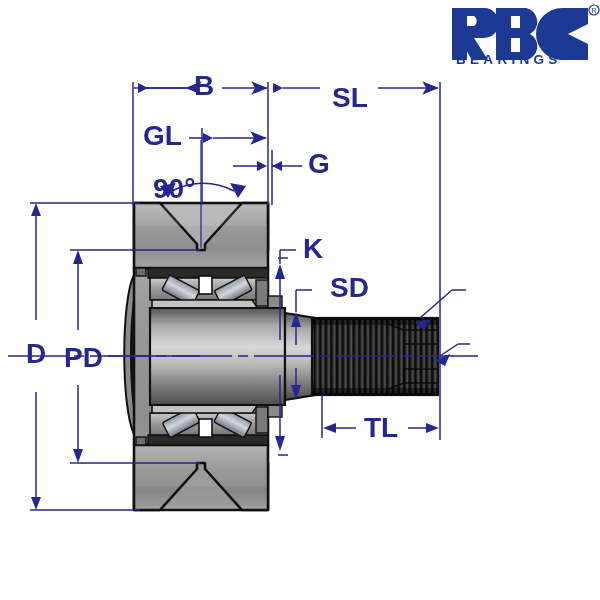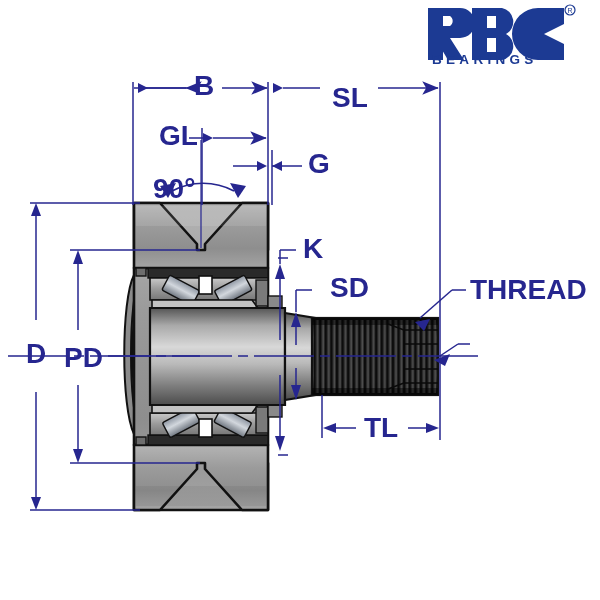--- a/index.html
+++ b/index.html
@@ -30,21 +30,21 @@
     color: #26268f;
     font-family: "Liberation Sans", sans-serif;
     font-weight: bold;
     line-height: 1;
     white-space: nowrap;
     user-select: none;
   }
   .lbl-big { font-size: 28px; }
   .logo-wrap {
     position: absolute;
-    right: 24px;
+    right: 0;
     top: 4px;
     width: 150px;
     height: 66px;
   }
   .logo-word {
     position: absolute;
     left: 6px;
     top: 48px;
     font-family: "Liberation Sans", sans-serif;
     font-weight: bold;
@@ -314,31 +314,30 @@
         <path d="M434 360 L450 354 L445 366 Z" fill="#26268f" stroke="none"></path>
         <line x1="458" y1="344" x2="470" y2="344"></line>
       </g>
     </g>
   </svg>
 
   <div class="dimlabel lbl-big" style="left:194px; top:72px;">B</div>
 
   <div class="dimlabel lbl-big" style="left:332px; top:84px;">SL</div>
 
-  <div class="dimlabel lbl-big" style="left:143px; top:122px;margin-left:16px;">GL</div>
+  <div class="dimlabel lbl-big" style="left:143px; top:122px;">GL</div>
 
   <div class="dimlabel lbl-big" style="left:308px; top:150px;">G</div>
 
   <div class="dimlabel lbl-big" style="left:153px; top:167px;margin-top:8px;">90°</div>
 
   <div class="dimlabel lbl-big" style="left:303px; top:235px;">K</div>
 
   <div class="dimlabel lbl-big" style="left:330px; top:274px;">SD</div>
 
-  <div class="dimlabel lbl-big" style="left:470px; top:276px;">THREAD</div>
 
 
   <div class="dimlabel lbl-big" style="left:26px; top:340px;">D</div>
 
   <div class="dimlabel lbl-big" style="left:64px; top:344px;">PD</div>
 
   <div class="dimlabel lbl-big" style="left:364px; top:414px;text-align:center;">TL</div>
 
 </div>
 

